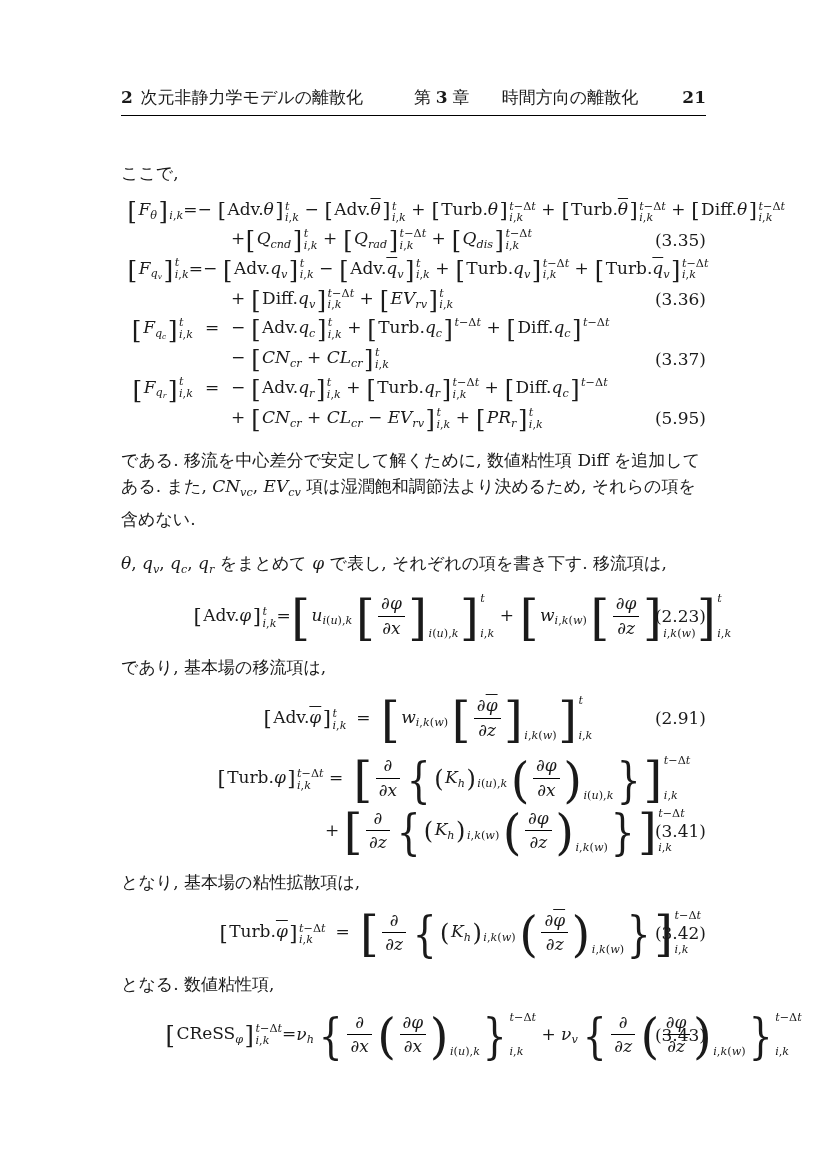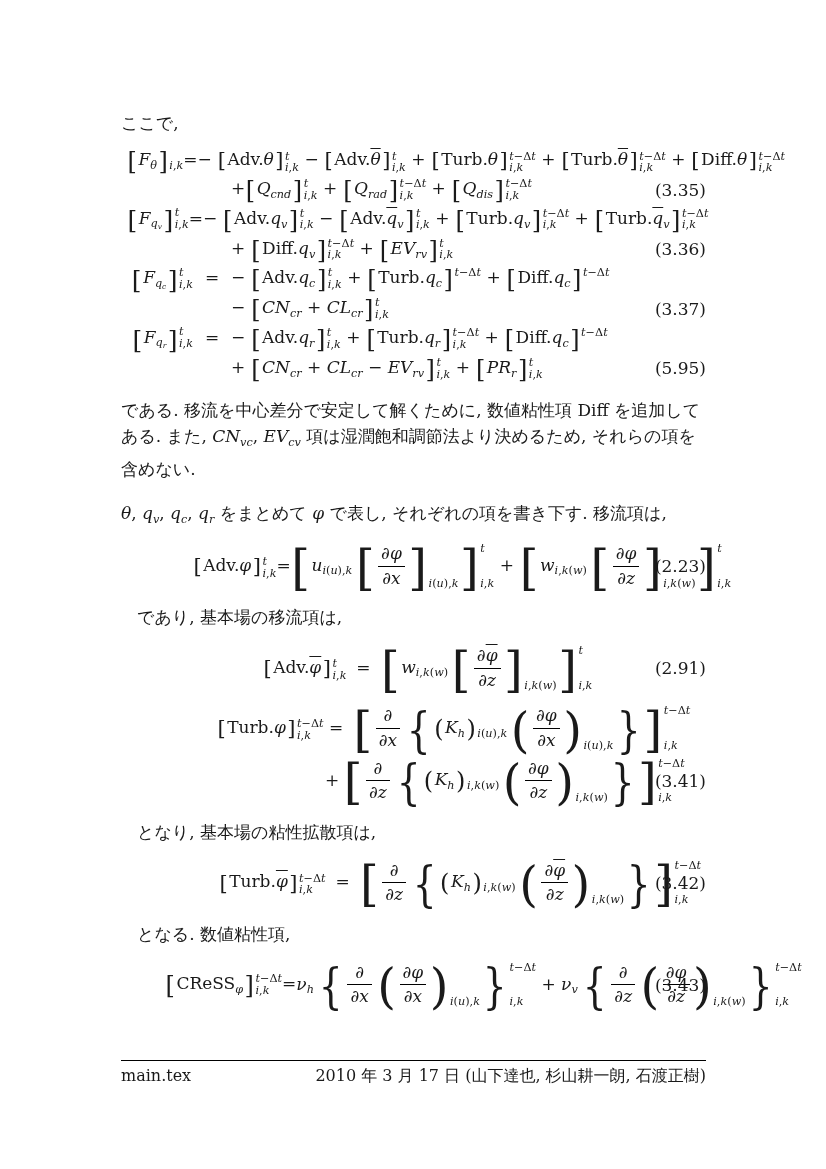--- a/index.html
+++ b/index.html
@@ -13,22 +13,22 @@
   .hdr-left .sec-title { margin-left:0.45em; }
   .hdr-right { white-space:nowrap; }
   .hdr-right .chapno { margin:0 0.28em; }
   .hdr-right .chaptitle { margin-left:1.9em; }
   .hdr-right .pageno { margin-left:2.6em; }
   
   .ftr { position:absolute; left:121px; right:120px; top:1060px;
          border-top:1.2px solid #000; padding-top:5px;
          display:flex; justify-content:space-between; font-size:16px; }
   
-  .para { font-size:17px; line-height:26px; margin:12px 16px; }
-  [data-name="para-kokode"] { margin:24px 0 10px; }
+  .para { font-size:17px; line-height:26px; margin:12px 0; }
+  [data-name="para-kokode"] { margin:44px 0 10px; }
   [data-name="para-numerical-viscosity"] { margin:14px 0 16px; }
   [data-name="para-phi-notation"] { margin:18px 0 8px; }
   
   .eqblock { margin:6px 0; }
   .eqline { position:relative; display:flex; align-items:baseline;
             white-space:nowrap; padding:3px 0; font-size:17px; }
   .eq-lhs { display:inline-block; text-align:right; }
   .eq-rel { display:inline-block; text-align:center; width:34px; }
   .eq-num { position:absolute; right:0; top:50%; transform:translateY(-50%); font-size:17px; }
   [data-name="eq-block-335-338"] { margin:4px 0 6px 6px; }
@@ -60,20 +60,28 @@
   .mfg-c { display:inline-block; vertical-align:baseline; padding:0 1px; white-space:nowrap; }
   .mfence { display:inline-block; vertical-align:middle; line-height:0.92;
             font-style:normal; position:relative; top:0.03em; padding:0 0.5px; }
   .msp { display:inline-block; height:1px; }
 </style>
 </head>
 <body>
 
 <div class="page" data-name="document-page">
   <div class="inner">
+    <div class="hdr" data-name="page-header">
+      <div class="hdr-left" data-name="running-head-left">
+        <span class="bold" data-name="section-number">2</span><span class="sec-title" data-name="section-title">次元非静力学モデルの離散化</span>
+      </div>
+      <div class="hdr-right" data-name="running-head-right">
+        <span data-name="chapter-label-pre">第</span><span class="bold chapno" data-name="chapter-number">3</span><span data-name="chapter-label-post">章</span><span class="chaptitle" data-name="chapter-title">時間方向の離散化</span><span class="bold pageno" data-name="page-number">21</span>
+      </div>
+    </div>
     <div id="doc-body" data-name="document-body">
         <div class="para" data-name="para-kokode"><span class="jp">ここで,</span></div>
         <div class="eqblock" data-name="eq-block-335-338">
           <div class="eqline" data-name="equation-line">
             <span class="eq-lhs m"><span class="mfg"><span class="mfence" style="font-size: 24px;">[</span><span class="mfg-c">​<span class="m-x"><span class="mi">F</span></span><span class="msub"><span class="m-x"><span class="mi">θ</span></span></span></span><span class="mfence" style="font-size: 24px;">]</span><span class="mstack" style="height: 23px;">
                   <span class="st-sup"></span>
                   <span class="st-sub"><span class="m-x"><span class="mi">i</span><span class="mr">,</span><span class="mi">k</span></span></span>
                 </span></span></span>
             <span class="eq-rel m">=</span>
             <span class="eq-rhs m"><span class="mr">− </span><span class="mfg"><span class="mfence" style="font-size: 21px;">[</span><span class="mfg-c">​<span class="mr">Adv.</span><span class="m-x"><span class="mi">θ</span></span></span><span class="mfence" style="font-size: 21px;">]</span><span class="mstack" style="height: 20px;">
@@ -352,17 +360,13 @@
                       <span class="st-sub"><span class="m-x"><span class="mi">i</span><span class="mr">,</span><span class="mi">k</span><span class="mr">(</span><span class="mi">w</span><span class="mr">)</span></span></span>
                     </span></span></span><span class="mfence" style="font-size: 48px; transform: scaleX(0.78); margin: 0px -2px;">}</span><span class="mstack" style="height: 46px;">
                   <span class="st-sup"><span class="m-x"><span class="mi">t</span><span class="mr">−Δ</span><span class="mi">t</span></span></span>
                   <span class="st-sub"><span class="m-x"><span class="mi">i</span><span class="mr">,</span><span class="mi">k</span></span></span>
                 </span></span></span>
             <span class="eq-num" data-name="equation-number">(3.43)</span>
           </div>
         </div>
       </div>
   </div>
-  <div class="ftr" data-name="page-footer">
-    <span data-name="footer-filename">main.tex</span>
-    <span data-name="footer-date-authors">2010 年 3 月 17 日 (山下達也, 杉山耕一朗, 石渡正樹)</span>
-  </div>
 </div>
 
 </body></html>

